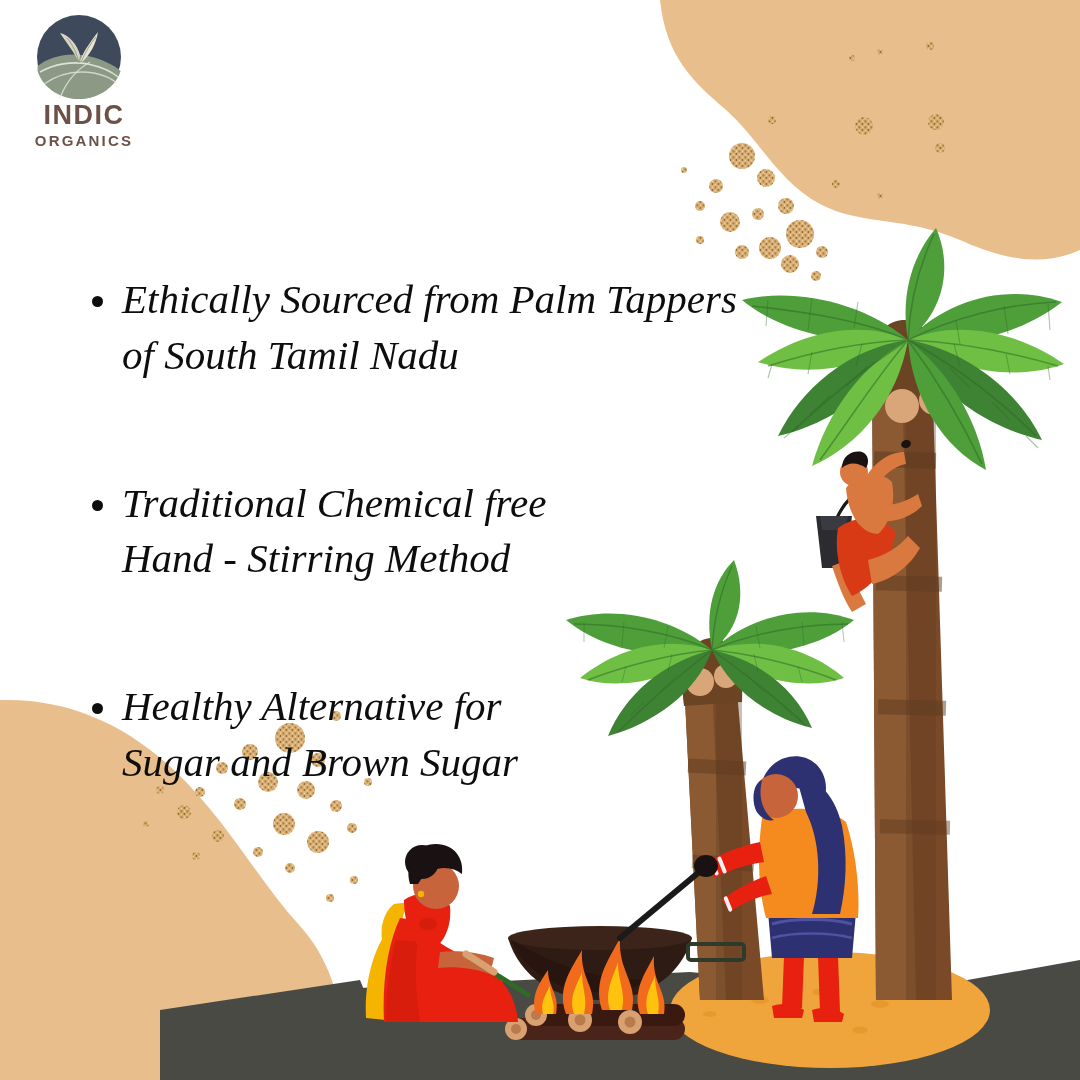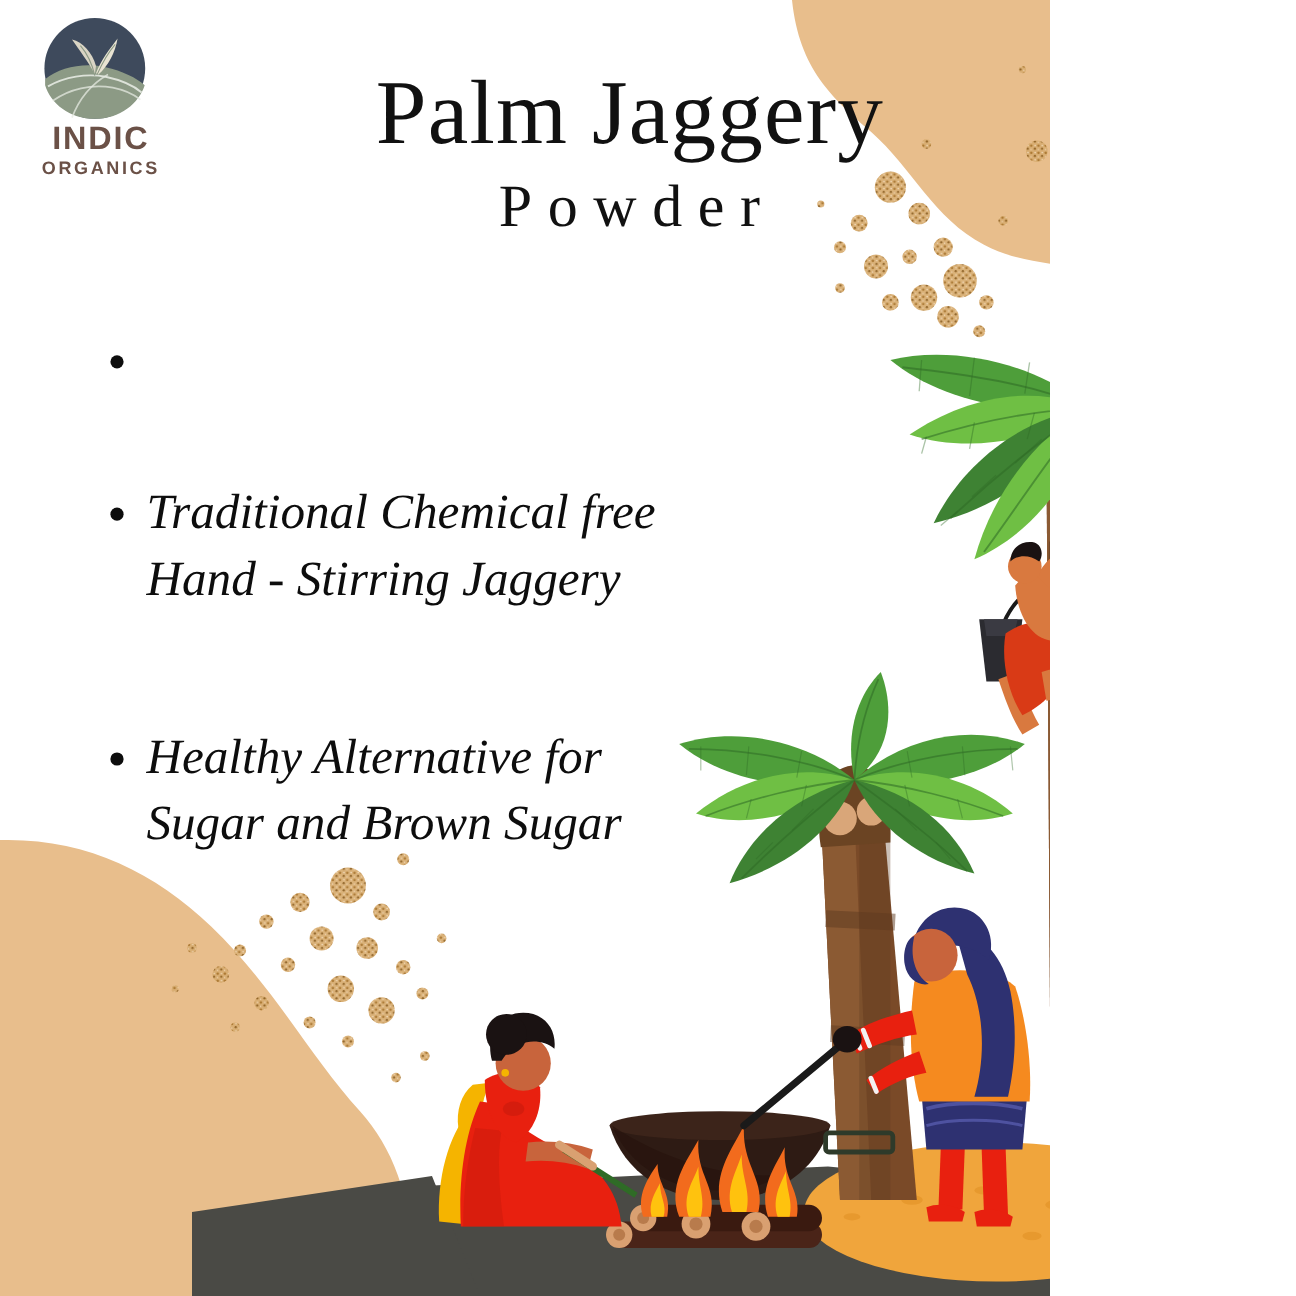--- a/index.html
+++ b/index.html
@@ -4,21 +4,21 @@
 <style>
   html,body{margin:0;padding:0;}
   body{
     width:1080px;height:1080px;
     background:#ffffff;
     font-family:"Liberation Serif", serif;
     overflow:hidden;
   }
   #poster{
     position:relative;
-    width:875px;height:1080px;
+    width:1080px;height:1080px;
     background:#ffffff;
     overflow:hidden;
   }
 
   
   .blob-layer{position:absolute;inset:0;width:1080px;height:1080px;pointer-events:none;}
 
   
   #logo{
     position:absolute;left:24px;top:14px;width:120px;height:140px;
@@ -173,33 +173,31 @@
       <path d="M44,47 C48,36 56,26 62,18 C60,30 54,41 46,48 Z" fill="#E8E3D2"></path>
       <path d="M43,49 C41,40 37,31 31,24" fill="none" stroke="#8C9A85" stroke-width="0.9"></path>
       <path d="M45,48 C49,39 54,30 60,23" fill="none" stroke="#8C9A85" stroke-width="0.9"></path>
     </svg>
     <div id="logo-wordmark">
       <span id="logo-name">INDIC</span>
       <span id="logo-sub">ORGANICS</span>
     </div>
   </div>
 
-  <div id="headline">
-    <span id="title-main">Palm Jaggery</span>
-    <span id="title-sub">Powder</span>
-  </div>
 
   <div id="bullets">
     <div class="bullet">
       <span class="bullet-dot"></span>
+      <span class="bullet-text">Ethically Sourced from Palm Tappers
+of South Tamil Nadu</span>
     </div>
     <div class="bullet">
       <span class="bullet-dot"></span>
       <span class="bullet-text">Traditional Chemical free
-Hand - Stirring Jaggery</span>
+Hand - Stirring Method</span>
     </div>
     <div class="bullet">
       <span class="bullet-dot"></span>
       <span class="bullet-text">Healthy Alternative for
 Sugar and Brown Sugar</span>
     </div>
   </div>
 
   <svg id="scene" viewBox="0 0 1080 1080" xmlns="http://www.w3.org/2000/svg">
 

